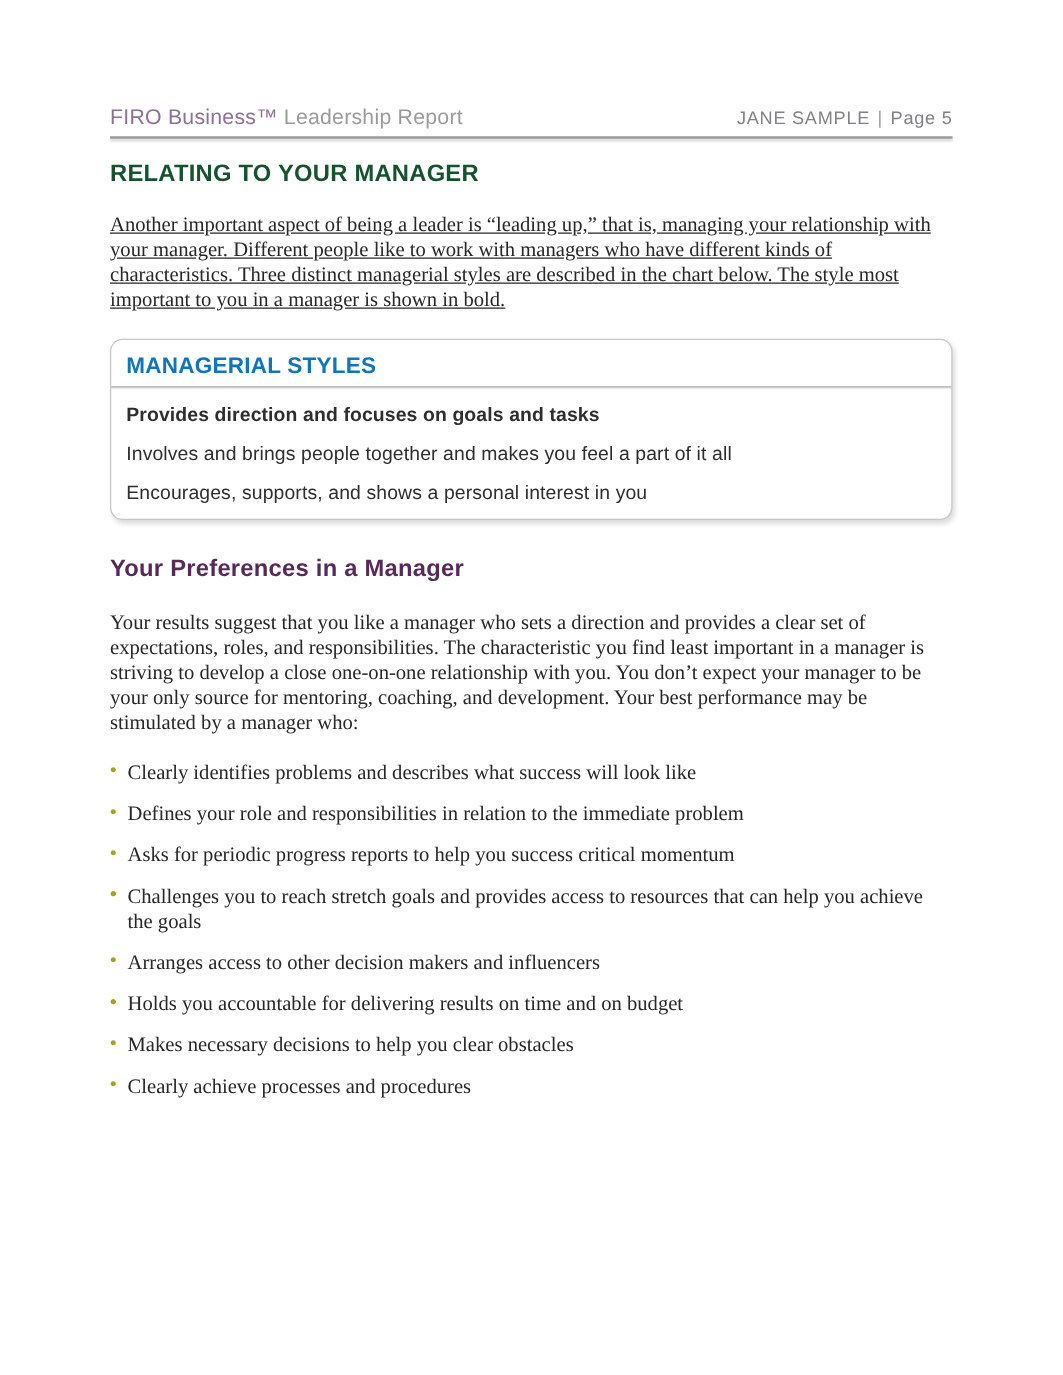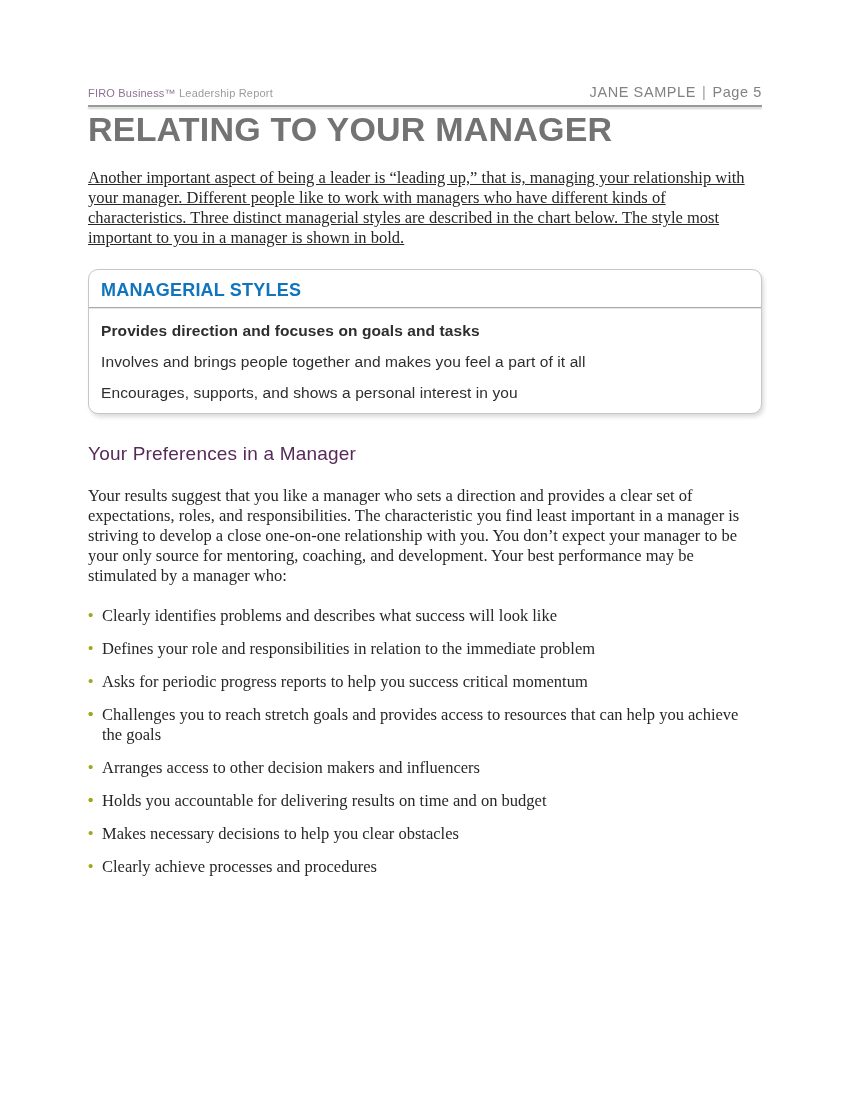--- a/index.html
+++ b/index.html
@@ -14,38 +14,38 @@
     color: #222;
   }
 
   
   .hdr {
     display: flex;
     justify-content: space-between;
     align-items: baseline;
     padding-bottom: 5px;
   }
-  .hdr-left { font-size: 11px; letter-spacing: 0.2px; }
+  .hdr-left { font-size: 17px; letter-spacing: 0.2px; }
   .brand { color: #8e7094; }
   .product { color: #9b9b9d; }
   .hdr-right { font-size: 14.5px; color: #808285; letter-spacing: 0.6px; }
   .hdr-right .sep { margin: 0 6px; color: #9b9b9d; }
   .hdr-rule {
     height: 2px;
     background: #9a9a9a;
     box-shadow: 0 2px 2px rgba(0,0,0,0.18);
   }
 
   
   h1.page-title {
-    margin-top: 3px;
-    font-size: 34px;
+    margin-top: 18px;
+    font-size: 19px;
     font-weight: bold;
     letter-spacing: 0.2px;
-    color: #737373;
+    color: #14532d;
   }
 
   
   .serif {
     font-family: "Liberation Serif", serif;
     font-size: 16.5px;
     line-height: 20px;
     color: #272727;
   }
   p.intro { margin-top: 19px; text-decoration: underline; }
@@ -77,21 +77,21 @@
     color: #2e2e2e;
     margin-top: 14px;
     letter-spacing: 0.1px;
   }
   .style-row.bold { font-weight: bold; }
 
   
   h3.pref-heading {
     margin-top: 29px;
     font-size: 19px;
-    font-weight: normal;
+    font-weight: bold;
     color: #572a59;
     letter-spacing: 0.2px;
   }
   p.pref-body { margin-top: 21px; }
 
   ul.pref-list {
     list-style: none;
     margin-top: 20px;
   }
   ul.pref-list li {

